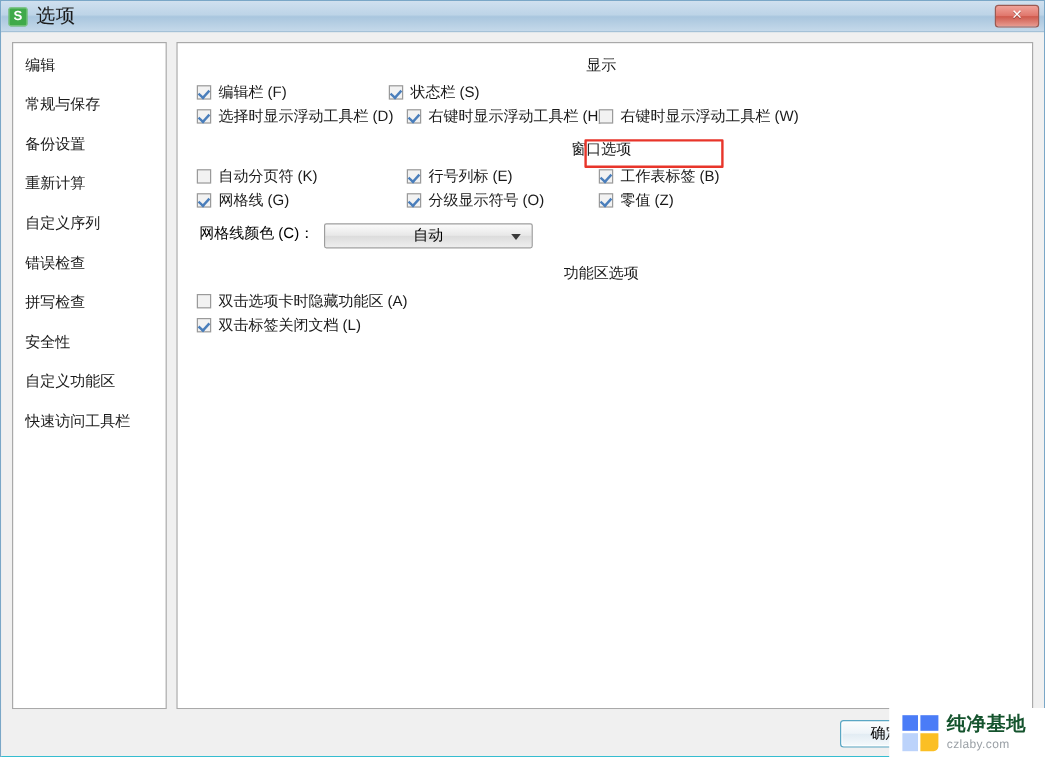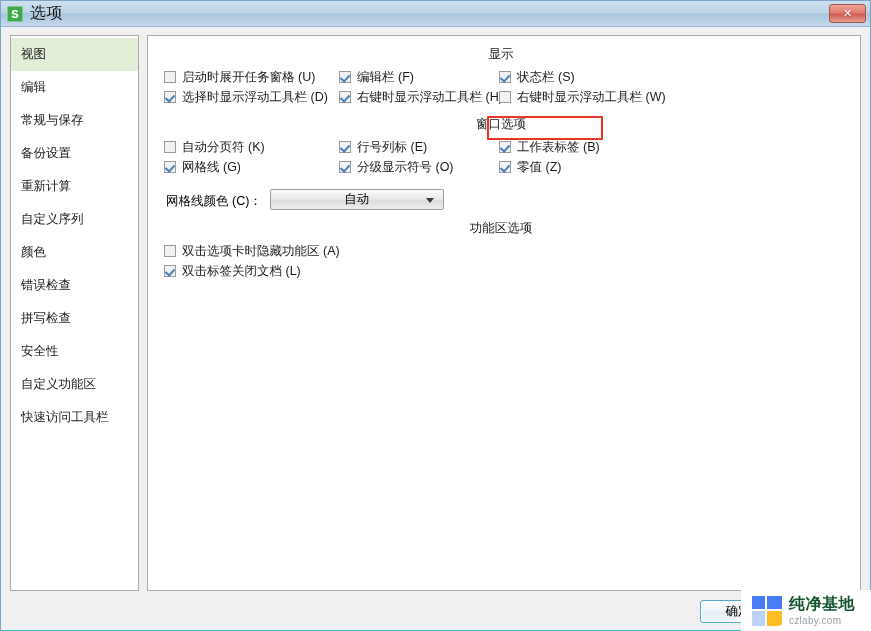--- a/index.html
+++ b/index.html
@@ -192,21 +192,21 @@
   }
   .cb-label {
     font-size: 12.5px;
     color: #1a1a1a;
     cursor: default;
   }
 
   
   .color-row {
     display: flex;
-    align-items: flex-end;
+    align-items: flex-start;
     height: 24px;
     margin-top: 9px;
     padding-left: 2px;
   }
   .color-label {
     font-size: 12.5px;
     margin-right: 8px;
     white-space: nowrap;
   }
   .combo {
@@ -324,48 +324,42 @@
 
     <div class="titlebar">
       <div class="app-logo">S</div>
       <div class="title-text">选项</div>
       <div class="close-btn">✕</div>
     </div>
 
     <div class="dialog-body">
 
       <div class="sidebar">
-        <div class="side-item selected">视图</div>
         <div class="side-item">编辑</div>
         <div class="side-item">常规与保存</div>
         <div class="side-item">备份设置</div>
         <div class="side-item">重新计算</div>
         <div class="side-item">自定义序列</div>
-        <div class="side-item">颜色</div>
         <div class="side-item">错误检查</div>
         <div class="side-item">拼写检查</div>
         <div class="side-item">安全性</div>
         <div class="side-item">自定义功能区</div>
         <div class="side-item">快速访问工具栏</div>
       </div>
 
       <div class="right-panel">
 
         <div class="group">
           <div class="group-head">
             <span class="group-title">显示</span>
             <span class="group-rule"></span>
           </div>
           <div class="group-content">
 
             <div class="cb-row">
-              <div class="cb-cell col1">
-                <span class="checkbox"></span>
-                <span class="cb-label">启动时展开任务窗格 (U)</span>
-              </div>
               <div class="cb-cell col2">
                 <span class="checkbox checked"></span>
                 <span class="cb-label">编辑栏 (F)</span>
               </div>
               <div class="cb-cell col3">
                 <span class="checkbox checked"></span>
                 <span class="cb-label">状态栏 (S)</span>
               </div>
             </div>
 

